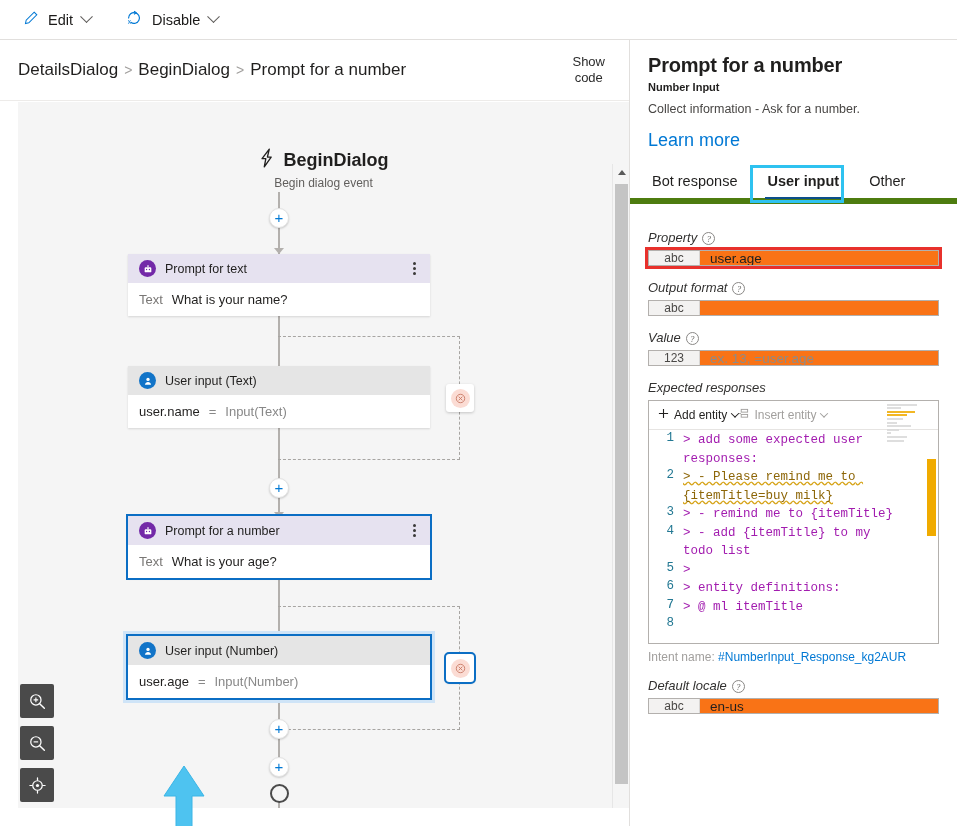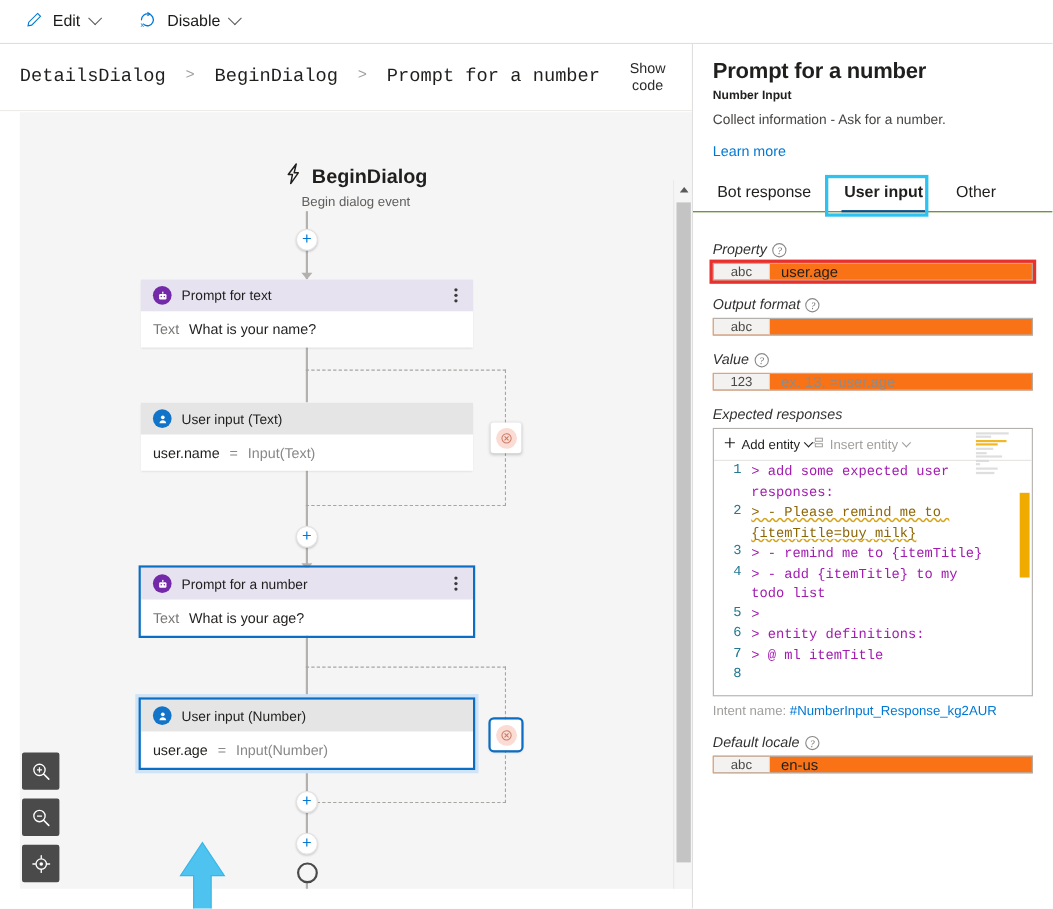--- a/index.html
+++ b/index.html
@@ -22,21 +22,21 @@
   .chev { width:9px; height:9px; border-right:1.4px solid #605e5c; border-bottom:1.4px solid #605e5c;
           transform:rotate(45deg) translate(-2px,-2px); }
 
   
   #main { display:flex; height:786px; }
   #left { width:629px; position:relative; background:#fff; }
   #right { width:328px; border-left:1px solid #e1dfdd; background:#fff; position:relative; overflow:hidden; }
 
   
   #bcbar { height:61px; display:flex; align-items:center; padding:0 18px; border-bottom:1px solid #edebe9;}
-  #breadcrumb { display:flex; align-items:flex-start; gap:18px; flex:1;font-family:Liberation Mono, monospace; }
+  #breadcrumb { display:flex; align-items:center; gap:6px; flex:1; }
   .bc-item { font-size:17px; color:#201f1e; cursor:pointer; }
   .bc-sep { color:#a19f9d; font-size:14px; }
   #showcode { font-size:13px; color:#2b2b2b; text-align:center; line-height:1.25; cursor:pointer; padding-right:6px;}
 
   
   #canvas {
     position:absolute; top:62px; left:18px; right:0; bottom:18px;
     background:#f5f5f5; overflow:hidden;
   }
   #canvas-inner { position:absolute; inset:0; }
@@ -91,22 +91,22 @@
   
   #cscroll { position:absolute; right:0; top:62px; bottom:0; width:17px; background:#f5f5f5; border-left:1px solid #e6e6e6; z-index:30;}
   .sb-arrow { width:17px;height:17px;display:flex;align-items:center;justify-content:center;cursor:pointer;background:#f5f5f5;}
   .sb-thumb { position:absolute; left:2px; width:13px; background:#c4c4c4; cursor:pointer;}
 
   
   #rp { padding:14px 18px 0 18px; }
   #rp h1 { font-size:20px; margin:0; font-weight:bold; color:#201f1e; letter-spacing:-.2px;}
   #rp .subtype { font-size:11px; font-weight:bold; color:#201f1e; margin-top:4px; }
   #rp .desc { font-size:12.5px; color:#484644; margin-top:9px; }
-  #rp .learn { font-size:13px; color:#0078d4; margin-top:14px; display:inline-block; cursor:pointer;}
-  #tabbar { display:flex; align-items:flex-end; gap:2px; border-bottom:1px solid #4d7c0f; margin-top:12px; padding:0 8px; position:relative;}
+  #rp .learn { font-size:18px; color:#0078d4; margin-top:14px; display:inline-block; cursor:pointer;}
+  #tabbar { display:flex; align-items:flex-end; gap:2px; border-bottom:6px solid #4d7c0f; margin-top:12px; padding:0 8px; position:relative;}
   .tab { font-size:14.5px; color:#201f1e; padding:10px 14px 9px 14px; cursor:pointer; position:relative;}
   .tab.active { font-weight:bold; }
   .tab.active:after { content:""; position:absolute; left:12px; right:12px; bottom:-1px; height:2.5px; background:#0b4f8a;}
   #tabhl { position:absolute; left:120px; top:2px; width:94px; height:38px; border:3px solid #2ec2f0; pointer-events:none;}
 
   #form { padding:12px 18px 0 18px; }
   .flabel { font-size:13px; color:#323130; margin:14px 0 5px 0; display:flex; align-items:flex-end; gap:5px;font-style:italic;}
   .qmark { width:13px;height:13px;border-radius:50%;border:1px solid #8a8886;color:#605e5c;font-size:9px;
            display:inline-flex;align-items:center;justify-content:center; font-family:"Liberation Serif",serif;}
   .field { display:flex; height:16px; border:1px solid #b3b0ad; background:#f97316; }

